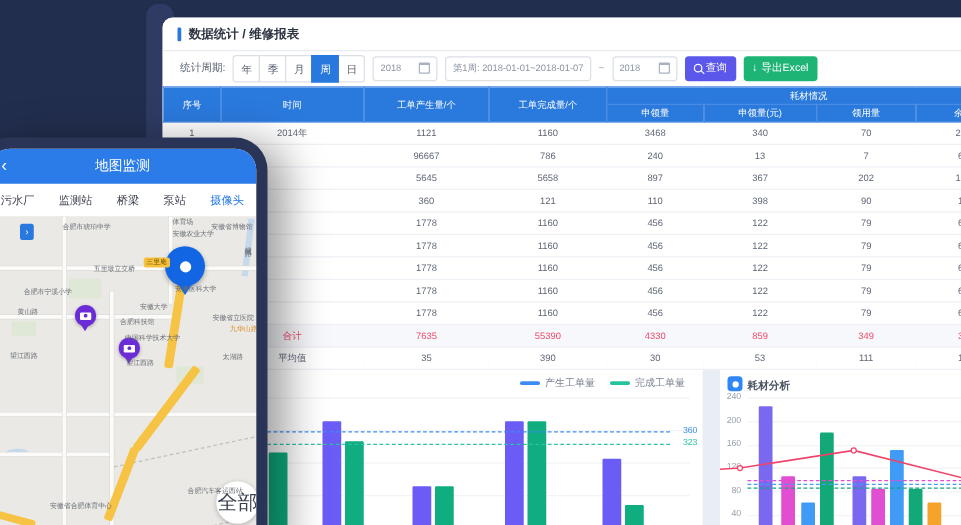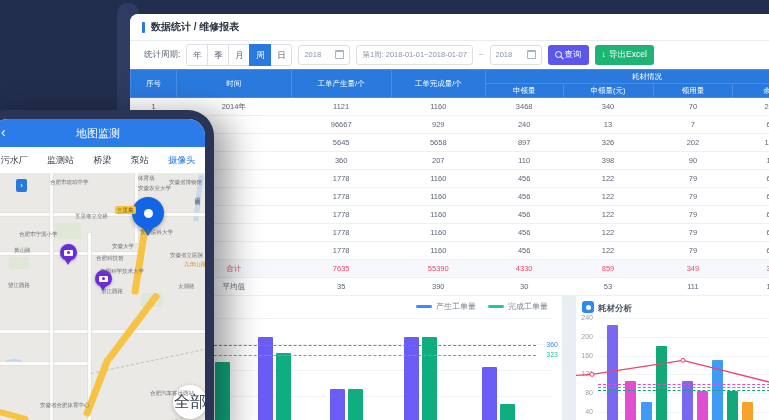--- a/index.html
+++ b/index.html
@@ -167,41 +167,41 @@
             <td>1160</td>
             <td>3468</td>
             <td>340</td>
             <td>70</td>
             <td>250</td>
           </tr>
           <tr>
             <td>2</td>
             <td></td>
             <td>96667</td>
-            <td>929</td>
+            <td>786</td>
             <td>240</td>
             <td>13</td>
             <td>7</td>
             <td>69</td>
           </tr>
           <tr>
             <td>3</td>
             <td></td>
             <td>5645</td>
             <td>5658</td>
             <td>897</td>
-            <td>326</td>
+            <td>367</td>
             <td>202</td>
             <td>129</td>
           </tr>
           <tr>
             <td>4</td>
             <td></td>
             <td>360</td>
-            <td>207</td>
+            <td>121</td>
             <td>110</td>
             <td>398</td>
             <td>90</td>
             <td>19</td>
           </tr>
           <tr>
             <td>5</td>
             <td></td>
             <td>1778</td>
             <td>1160</td>

